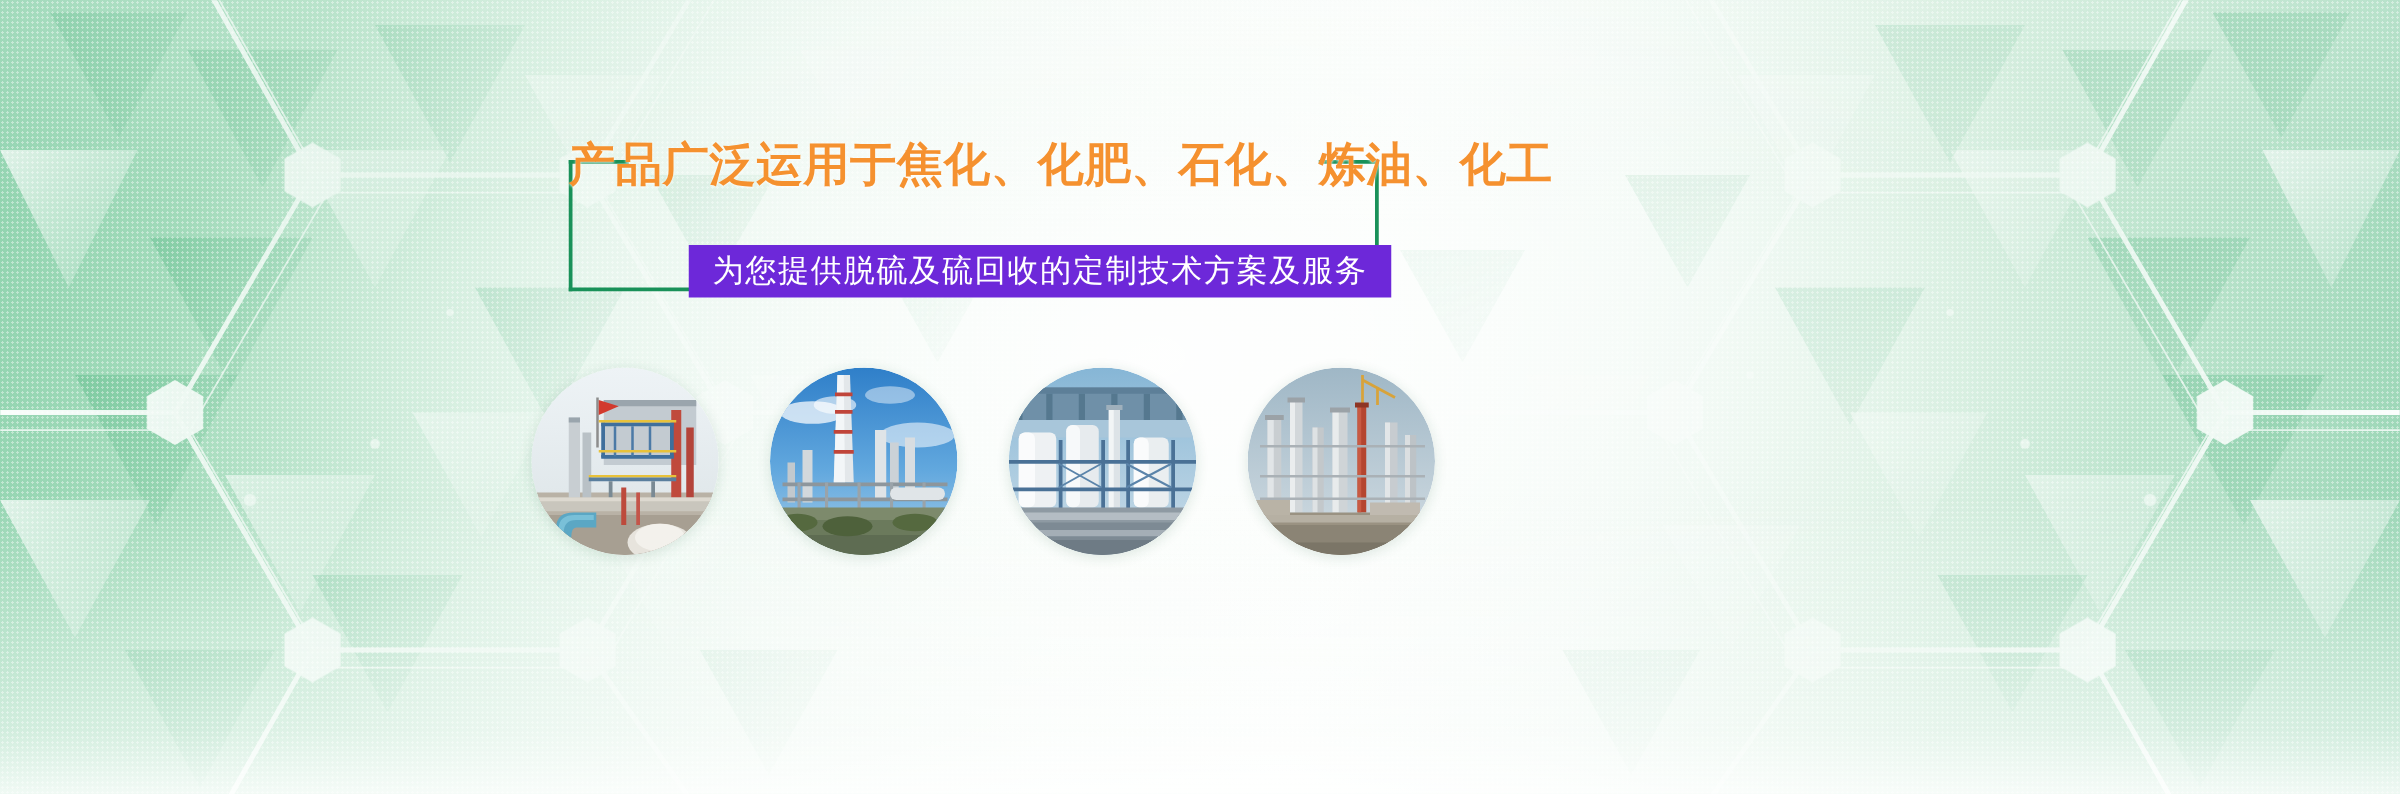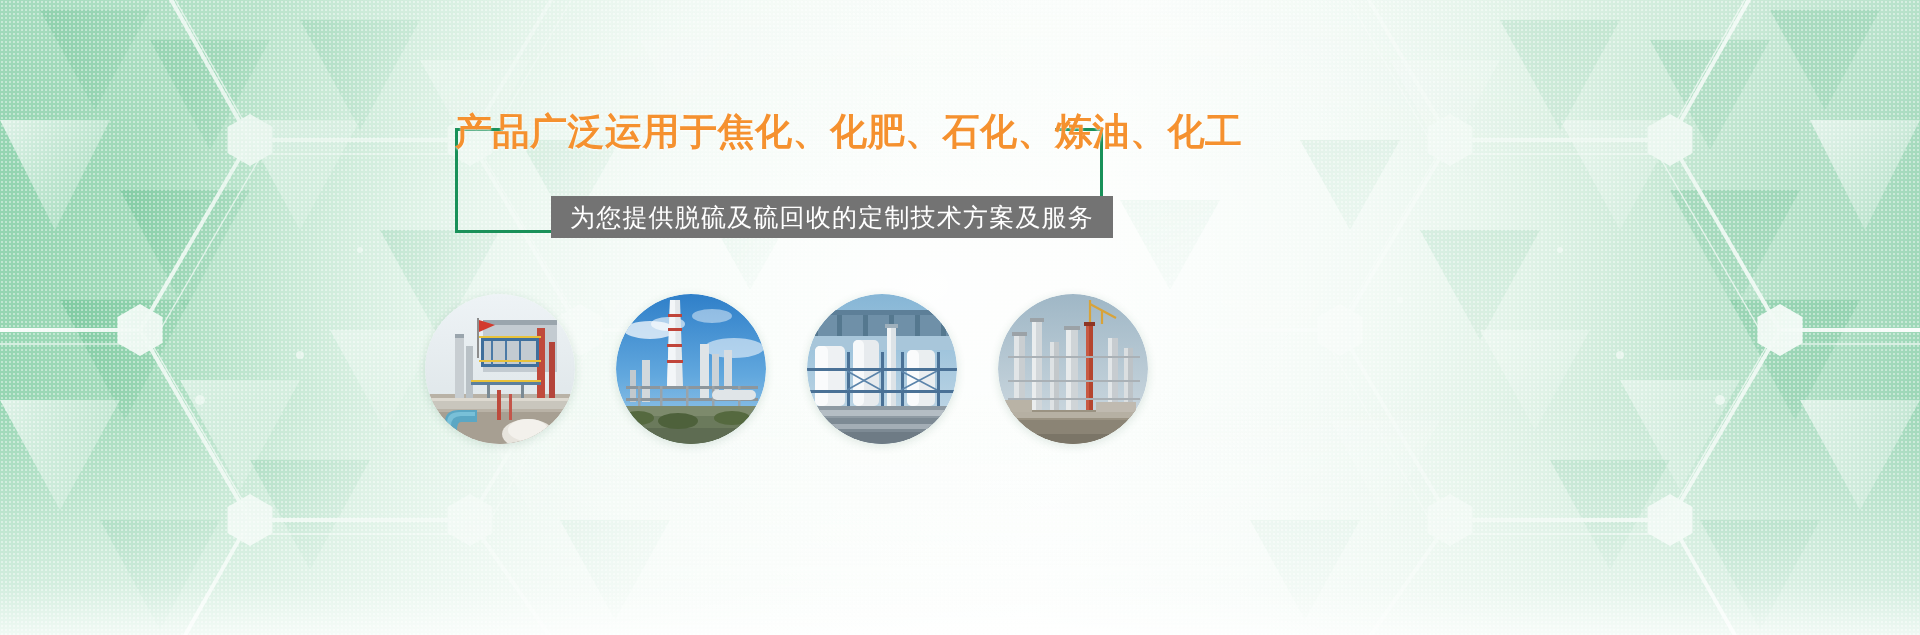--- a/index.html
+++ b/index.html
@@ -94,21 +94,21 @@
   }
   .headline .hl-line { display: block; }
   .headline .hl-line.l1 { margin-bottom: 20px; }
 
   .subbar {
     position: absolute;
     left: 551px;
     top: 196px;
     height: 42px;
     padding: 0 19px;
-    background: #737373;
+    background: #6d28d9;
     display: flex;
     align-items: center;
     justify-content: center;
   }
   .subbar .sub-text {
     color: #ffffff;
     font-size: 25px;
     font-weight: 400;
     line-height: 42px;
     letter-spacing: 1.2px;

